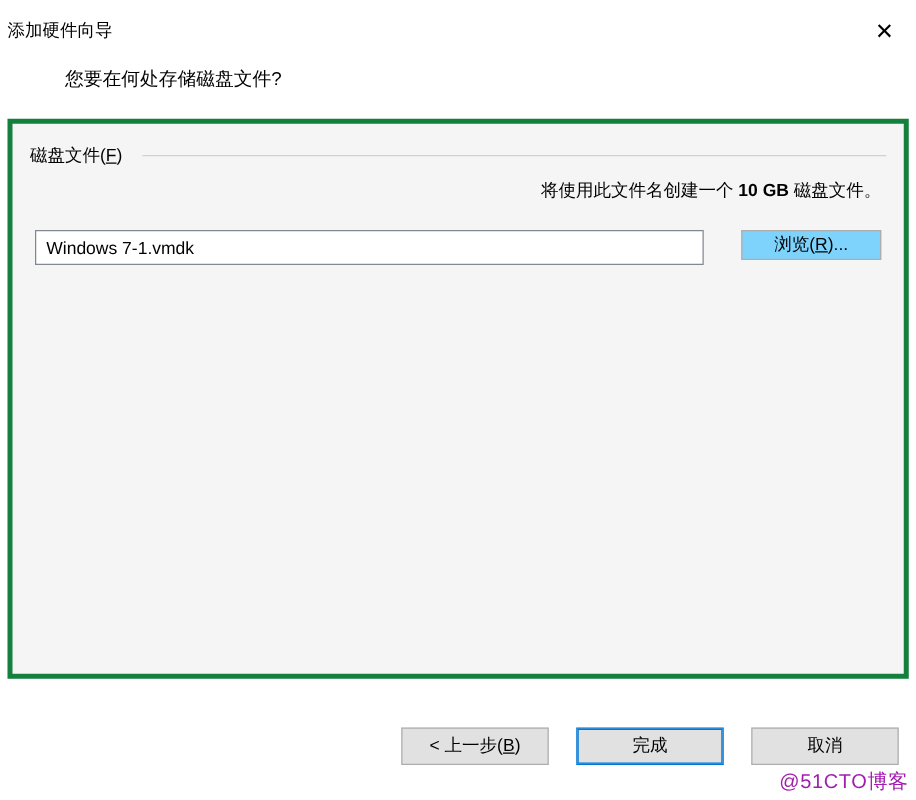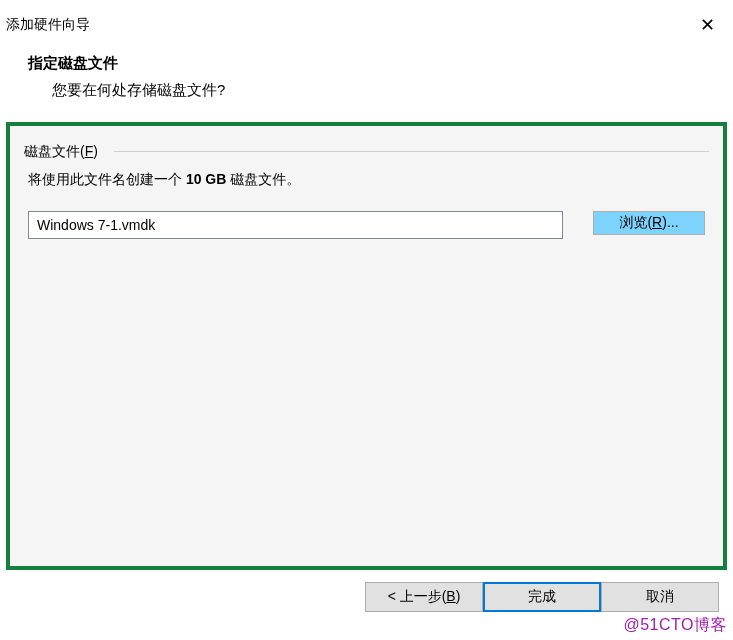--- a/index.html
+++ b/index.html
@@ -67,20 +67,21 @@
     .fieldset-line {
       border-top: 1px solid #d0d0d0;
       margin-left: 90px;
       margin-right: 0;
       position: relative;
       top: -1px;
     }
     .desc {
       margin: 18px 18px 0 18px;
       font-size: 14px;
+      text-align: right;
     }
     .desc .bold {
       font-weight: bold;
     }
     .input-row {
       display: flex;
       align-items: stretch;
       margin: 22px 18px 0 18px;
       gap: 30px;
     }
@@ -105,21 +106,21 @@
     }
     .footer {
       position: absolute;
       bottom: 0;
       left: 0;
       right: 0;
       display: flex;
       justify-content: flex-end;
       align-items: center;
       padding: 10px 14px 28px 0;
-      gap: 0;
+      gap: 22px;
       background: #ffffff;
     }
     .footer button {
       width: 118px;
       height: 30px;
       border: 1px solid #adadad;
       background: #e1e1e1;
       font-size: 14px;
       font-family: "Microsoft YaHei", sans-serif;
       cursor: default;
@@ -142,21 +143,20 @@
   </style>
 </head>
 <body>
 
 <div class="titlebar">
   <span>添加硬件向导</span>
   <span class="close-x">✕</span>
 </div>
 
 <div class="header-area">
-  <div class="header-title">指定磁盘文件</div>
   <div class="header-sub">您要在何处存储磁盘文件?</div>
 </div>
 
 <div class="content-panel">
   <div class="fieldset">
     <span class="fieldset-label">
       <span>磁盘文件(</span><u>F</u><span>)</span>
     </span>
     <div class="fieldset-line"></div>
   </div>

